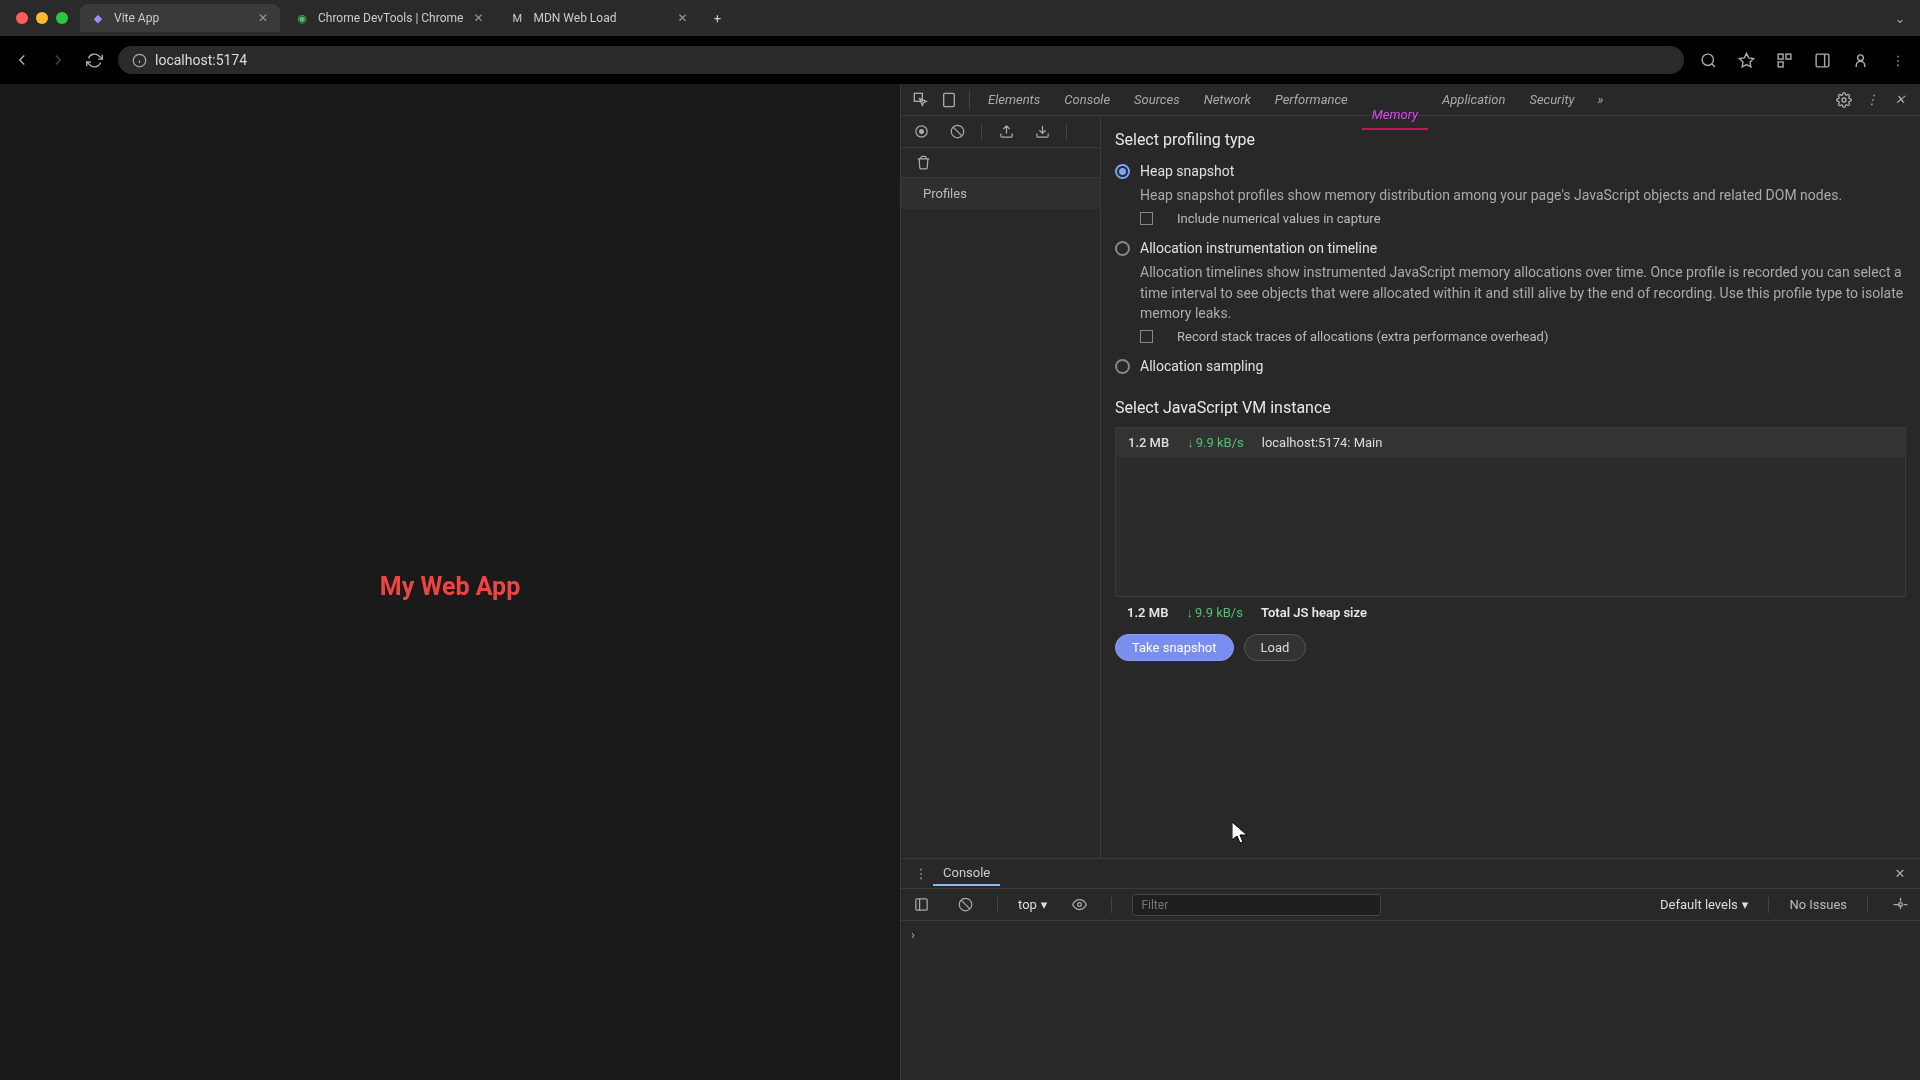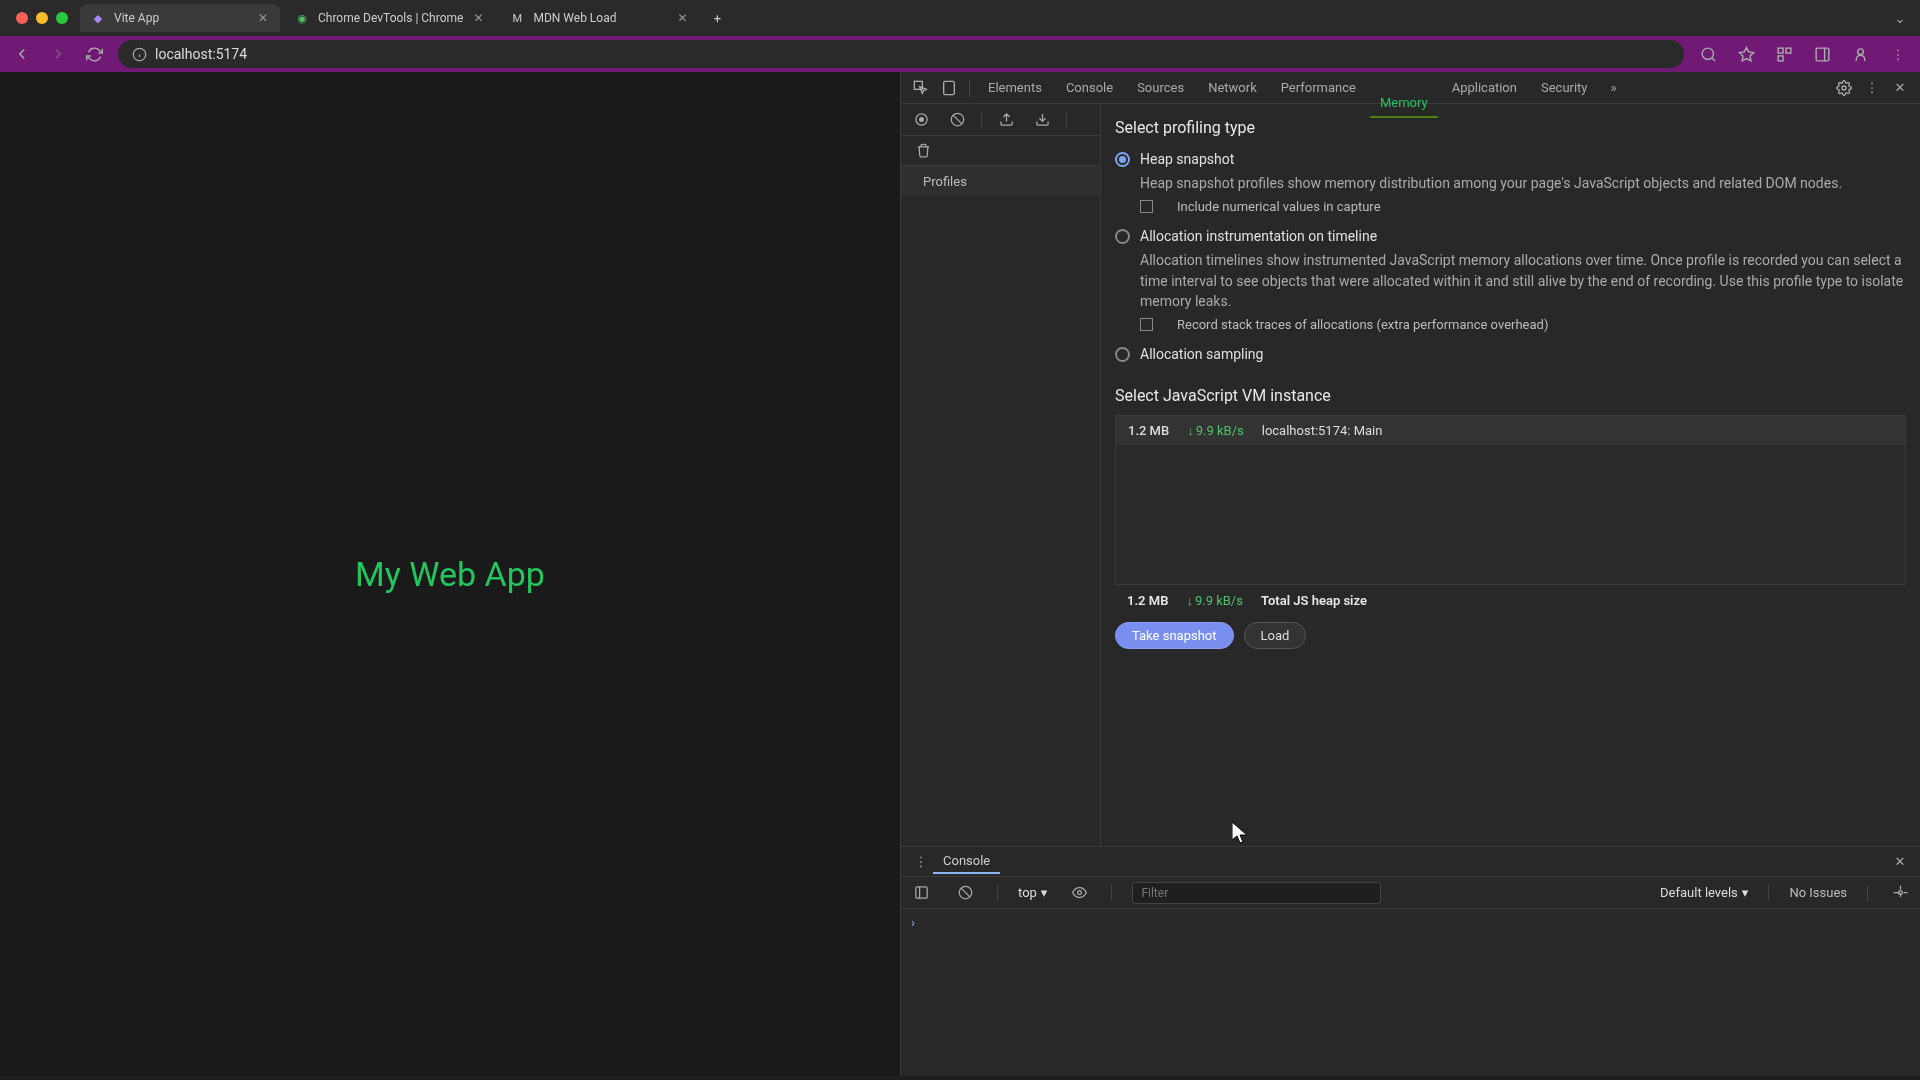--- a/index.html
+++ b/index.html
@@ -13,37 +13,37 @@
 .tl-red { background: #ff5f57; }
 .tl-yellow { background: #febc2e; }
 .tl-green { background: #28c840; }
 .tab { display: flex; align-items: center; gap: 8px; padding: 6px 10px; border-radius: 8px 8px 0 0; min-width: 200px; max-width: 240px; font-size: 12px; color: #ccc; }
 .tab.active { background: #3a3a3a; }
 .tab-favicon { width: 16px; height: 16px; display: flex; align-items: center; justify-content: center; font-size: 11px; }
 .tab-title { flex: 1; white-space: nowrap; overflow: hidden; text-overflow: ellipsis; }
 .tab-close { width: 14px; height: 14px; display: flex; align-items: center; justify-content: center; cursor: pointer; color: #999; }
 .new-tab { width: 28px; height: 28px; display: flex; align-items: center; justify-content: center; color: #ccc; cursor: pointer; }
 .spacer { flex: 1; }
-.toolbar { display: flex; align-items: center; height: 36px; padding: 0 10px; gap: 12px; background: #701a75; }
+.toolbar { display: flex; align-items: center; height: 48px; padding: 0 10px; gap: 12px; background: #000000; }
 .nav-btn { width: 24px; height: 24px; display: flex; align-items: center; justify-content: center; color: #aaa; cursor: pointer; }
 .address-bar { flex: 1; display: flex; align-items: center; gap: 8px; background: #2a2a2a; border-radius: 20px; padding: 6px 14px; }
 .addr-icon { color: #aaa; }
 .addr-text { color: #ddd; font-size: 14px; }
 .toolbar-right { display: flex; gap: 14px; align-items: center; }
 
 
 .content-area { display: flex; height: calc(100% - 76px); }
 .page-view { width: 900px; background: #1a1a1a; display: flex; align-items: center; justify-content: center; }
-.page-title { color: #22c55e; font-size: 34px; font-weight: 400; }
+.page-title { color: #ef4444; font-size: 25px; font-weight: 700; }
 
 
 .devtools { flex: 1; display: flex; flex-direction: column; background: #282828; border-left: 1px solid #3a3a3a; }
-.dt-header { display: flex; align-items: center; height: 32px; border-bottom: 1px solid #3a3a3a; padding: 0 8px; gap: 4px; }
+.dt-header { display: flex; align-items: center; height: 32px; border-bottom: 1px solid #3a3a3a; padding: 0 8px; gap: 4px; font-style: italic; }
 .dt-tab { padding: 6px 10px; color: #aaa; cursor: pointer; font-size: 13px; }
-.dt-tab.active { color: #22c55e; border-bottom: 2px solid #4d7c0f; margin-top: 32px; }
+.dt-tab.active { color: #d946ef; border-bottom: 2px solid #be185d; margin-top: 32px; }
 .dt-icon { width: 24px; height: 24px; display: flex; align-items: center; justify-content: center; color: #aaa; cursor: pointer; }
 
 .dt-body { flex: 1; display: flex; min-height: 0; }
 .dt-sidebar { width: 200px; border-right: 1px solid #3a3a3a; display: flex; flex-direction: column; }
 .dt-sidebar-toolbar { display: flex; align-items: center; height: 32px; padding: 0 8px; gap: 12px; border-bottom: 1px solid #3a3a3a; }
 .dt-sidebar-toolbar2 { display: flex; align-items: center; height: 30px; padding: 0 10px; border-bottom: 1px solid #3a3a3a; }
 .profiles-label { padding: 8px 22px; color: #bbb; background: #2f2f2f; }
 
 .dt-main { flex: 1; display: flex; flex-direction: column; overflow: auto; }
 .section-title { font-size: 16px; color: #e8e8e8; padding: 14px 14px 10px; }

